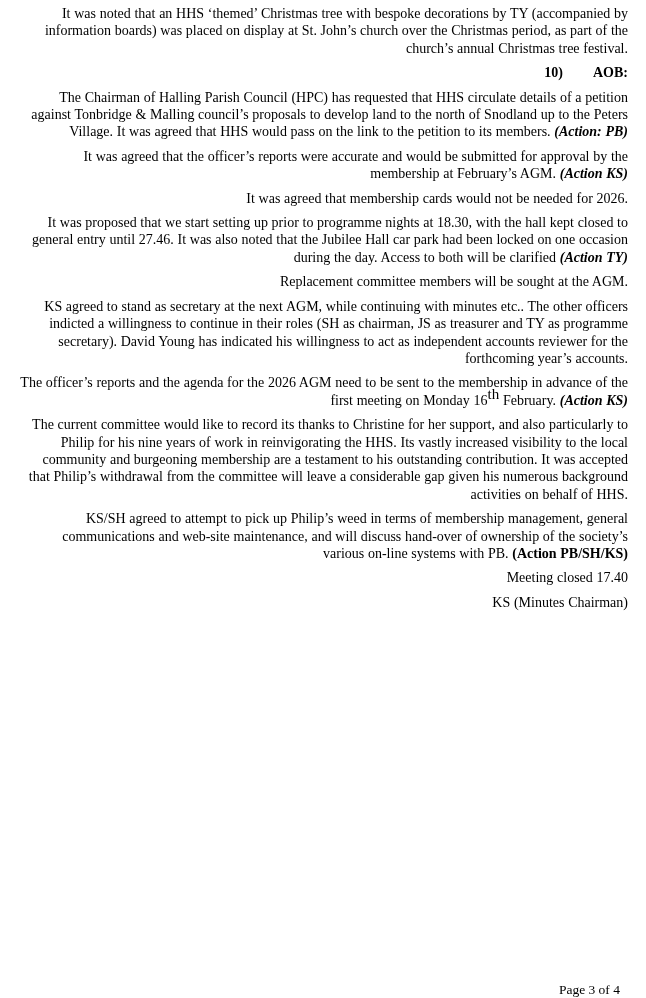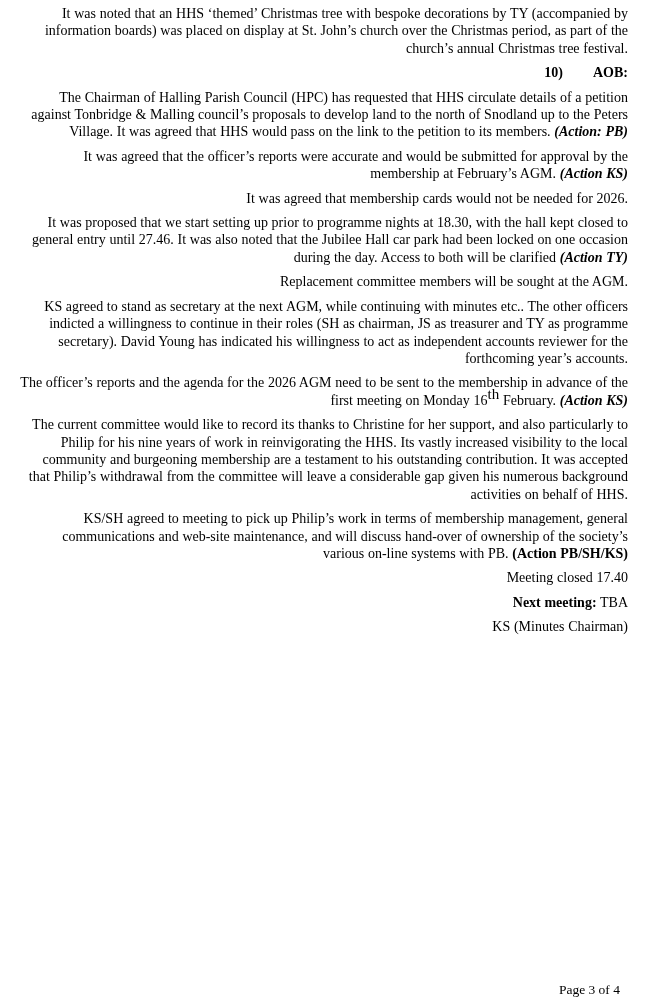--- a/index.html
+++ b/index.html
@@ -58,19 +58,18 @@
       <p class="para"><span class="">It was noted that an HHS ‘themed’ Christmas tree with bespoke decorations by TY (accompanied by information boards) was placed on display at St. John’s church over the Christmas period, as part of the church’s annual Christmas tree festival.</span></p>
       <p class="para heading"><span class="b">10)</span><span class="tab"></span><span class="b">AOB:</span></p>
       <p class="para"><span class="">The Chairman of Halling Parish Council (HPC) has requested that HHS circulate details of a petition against Tonbridge &amp; Malling council’s proposals to develop land to the north of Snodland up to the Peters Village. It was agreed that HHS would pass on the link to the petition to its members. </span><span class="b i">(Action: PB)</span></p>
       <p class="para"><span class="">It was agreed that the officer’s reports were accurate and would be submitted for approval by the membership at February’s AGM. </span><span class="b i">(Action KS)</span></p>
       <p class="para"><span class="">It was agreed that membership cards would not be needed for 2026.</span></p>
       <p class="para"><span class="">It was proposed that we start setting up prior to programme nights at 18.30, with the hall kept closed to general entry until 27.46. It was also noted that the Jubilee Hall car park had been locked on one occasion during the day. Access to both will be clarified </span><span class="b i">(Action TY)</span></p>
       <p class="para"><span class="">Replacement committee members will be sought at the AGM.</span></p>
       <p class="para"><span class="">KS agreed to stand as secretary at the next AGM, while continuing with minutes etc.. The other officers indicted a willingness to continue in their roles (SH as chairman, JS as treasurer and TY as programme secretary). David Young has indicated his willingness to act as independent accounts reviewer for the forthcoming year’s accounts.</span></p>
       <p class="para"><span class="">The officer’s reports and the agenda for the 2026 AGM need to be sent to the membership in advance of the first meeting on Monday 16</span><span class="sup">th</span><span class=""> February. </span><span class="b i">(Action KS)</span></p>
       <p class="para"><span class="">The current committee would like to record its thanks to Christine for her support, and also particularly to Philip for his nine years of work in reinvigorating the HHS. Its vastly increased visibility to the local community and burgeoning membership are a testament to his outstanding contribution. It was accepted that Philip’s withdrawal from the committee will leave a considerable gap given his numerous background activities on behalf of HHS.</span></p>
-      <p class="para"><span class="">KS/SH agreed to meeting to pick up Philip’s work in terms of membership management, general communications and web-site maintenance, and will discuss hand-over of ownership of the society’s various on-line systems with PB. </span><span class="b">(Action PB/SH/KS)</span></p>
+      <p class="para"><span class="">KS/SH agreed to attempt to pick up Philip’s weed in terms of membership management, general communications and web-site maintenance, and will discuss hand-over of ownership of the society’s various on-line systems with PB. </span><span class="b">(Action PB/SH/KS)</span></p>
       <p class="para"><span class="">Meeting closed 17.40</span></p>
-      <p class="para"><span class="b">Next meeting:</span><span class=""> TBA</span></p>
       <p class="para"><span class="">KS (Minutes Chairman)</span></p>
     </div>
   <div class="page-footer">Page 3 of 4</div>
 </div>
 
 </body></html>

